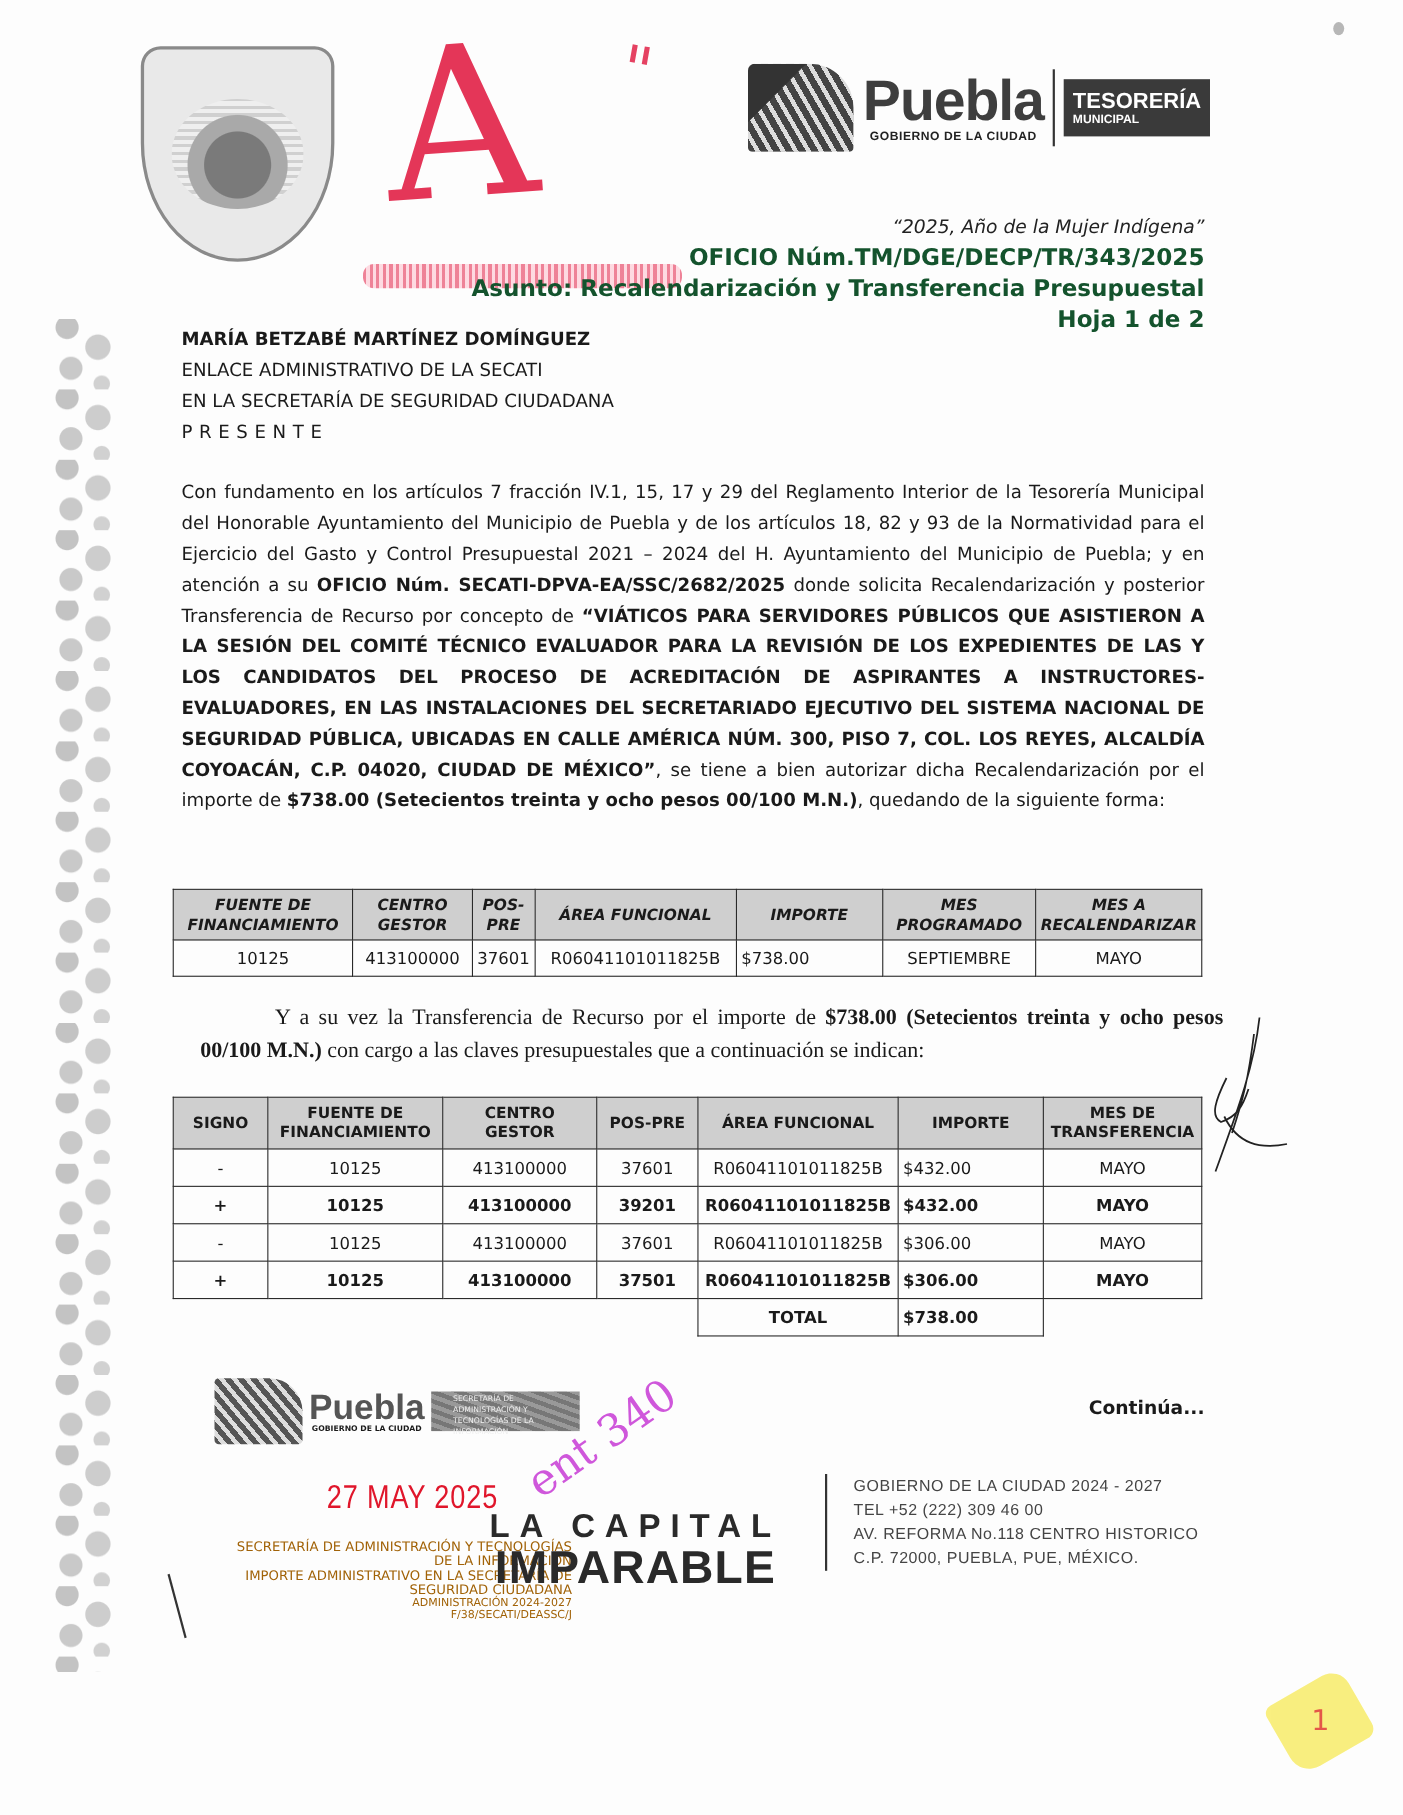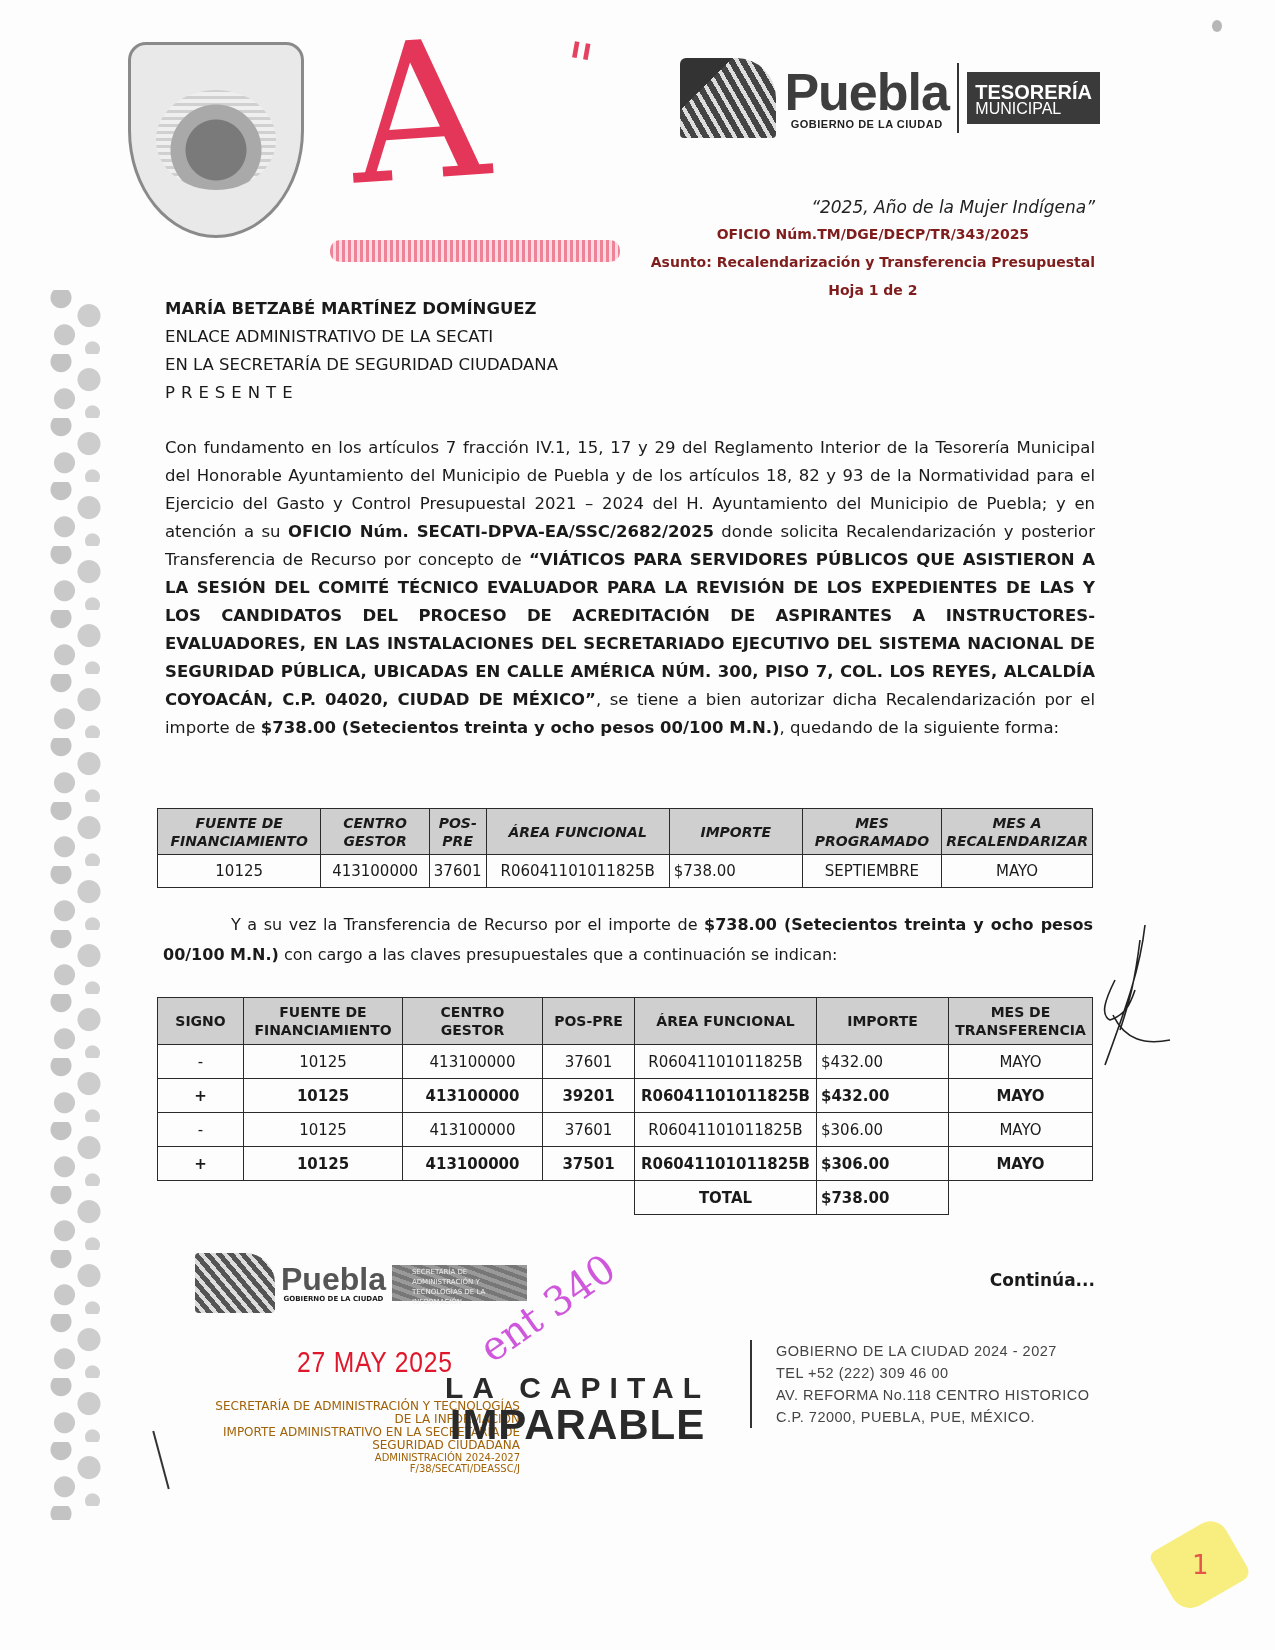--- a/index.html
+++ b/index.html
@@ -36,25 +36,25 @@
   .logo { left:680px; top:55px; width:420px; height:85px; display:flex; align-items:center; gap:8px; }
   .logo-art { width:120px; height:80px; background:
      linear-gradient(135deg, #333 0 30%, transparent 30%),
      repeating-linear-gradient(60deg,#444 0 6px,#ddd 6px 10px); border-radius:6px 40px 4px 4px; }
   .logo-text { display:flex; flex-direction:column; align-items:center; }
   .logo-word { font-family:"Liberation Sans", sans-serif; font-weight:bold; font-size:52px; color:#3e3e3e; line-height:52px; letter-spacing:-1px; }
   .logo-sub { font-family:"Liberation Sans", sans-serif; font-weight:bold; font-size:11px; color:#222; letter-spacing:.5px; }
   .logo-sep { width:3px; height:70px; background:#333; }
   .tes-box { background:#3a3a3a; color:#fff; padding:4px 8px; height:44px; display:flex; flex-direction:column; justify-content:center; }
   .tes-1 { font-family:"Liberation Sans", sans-serif; font-weight:bold; font-size:20px; line-height:22px; }
-  .tes-2 { font-family:"Liberation Sans", sans-serif; font-weight:normal; font-size:16px; line-height:12px; }
+  .tes-2 { font-family:"Liberation Sans", sans-serif; font-weight:bold; font-size:11px; line-height:12px; }
 
   .hdr-lines { right:180px; top:150px; text-align:right;margin-top:44px; }
   .hdr-quote { font-style:italic; font-size:17px; line-height:26px; color:#222; }
-  .hdr-bold { font-weight:bold; font-size:14px; line-height:28px; color:#7f1d1d;text-align:center; }
+  .hdr-bold { font-weight:bold; font-size:21px; line-height:28px; color:#14532d; }
 
   
   .addr { left:165px; top:295px; font-size:16.5px; line-height:28px; }
   .addr-name { font-weight:bold; }
   .addr-pres { letter-spacing:6px; }
 
   
   .bodytext { left:165px; top:434px; width:930px; font-size:16.5px; line-height:28px; text-align:justify; }
   .b { font-weight:bold; }
 
@@ -66,21 +66,21 @@
   .t1 { left:157px; top:808px; width:936px; }
   .t1 th { height:45px; }
   .t1 td { height:32px; }
   .t2 { left:157px; top:997px; width:936px; }
   .t2 th { height:46px; }
   .t2 td { height:33px; }
   .t2 tr.bold td { font-weight:bold; }
   td.r { text-align:left; }
   .nob { border:none !important; background:transparent; }
 
-  .trans-para { left:163px; top:910px; width:930px; font-size:16px; line-height:30px; text-align:justify; }
+  .trans-para { left:182px; top:910px; width:930px; font-size:20px; line-height:30px; text-align:justify;font-family:Liberation Serif, serif; }
 
   
   .sig { left:1085px; top:920px; width:90px; height:150px; }
 
   
   .foot-logo { left:195px; top:1253px; display:flex; align-items:center; gap:6px; }
   .foot-art { width:80px; height:60px; background:repeating-linear-gradient(50deg,#555 0 5px,#ddd 5px 9px); border-radius:4px 30px 4px 4px; }
   .foot-word { font-family:"Liberation Sans", sans-serif; font-weight:bold; font-size:32px; color:#555; line-height:32px; }
   .foot-sub { font-size:7px; font-weight:bold; }
   .foot-box { width:135px; height:36px; background:repeating-linear-gradient(20deg,#777 0 4px,#999 4px 8px); color:#eee; font-size:7px; line-height:10px; padding:2px 20px; box-sizing:border-box; }

